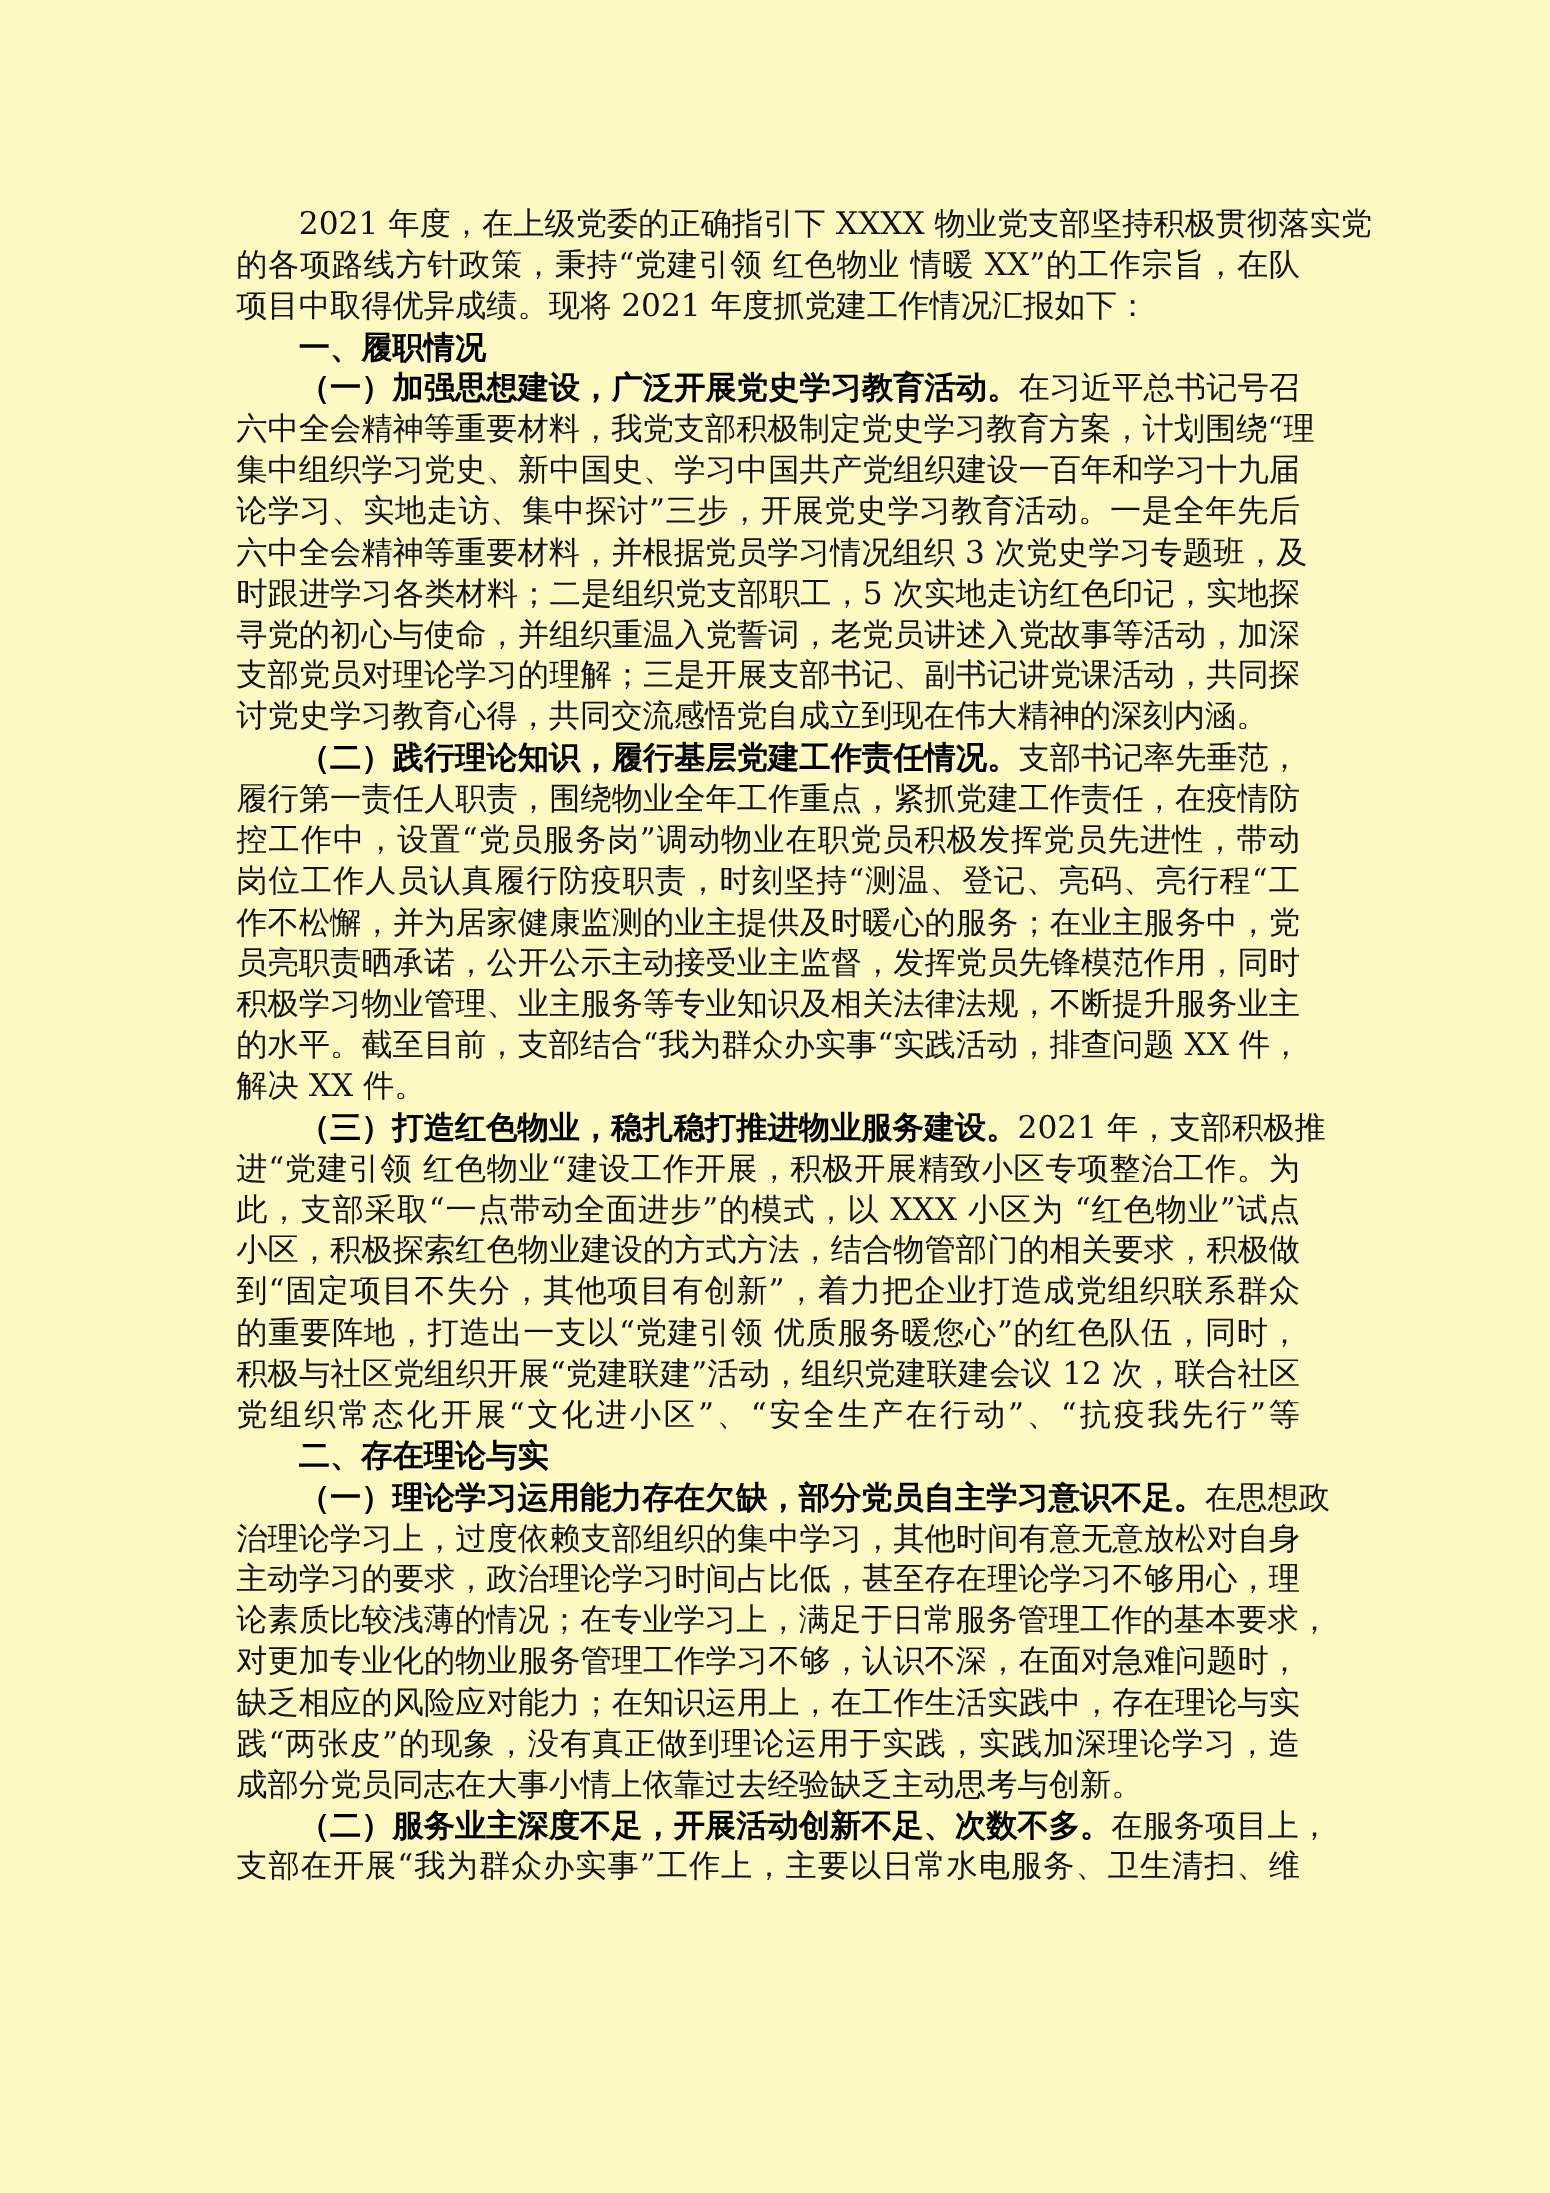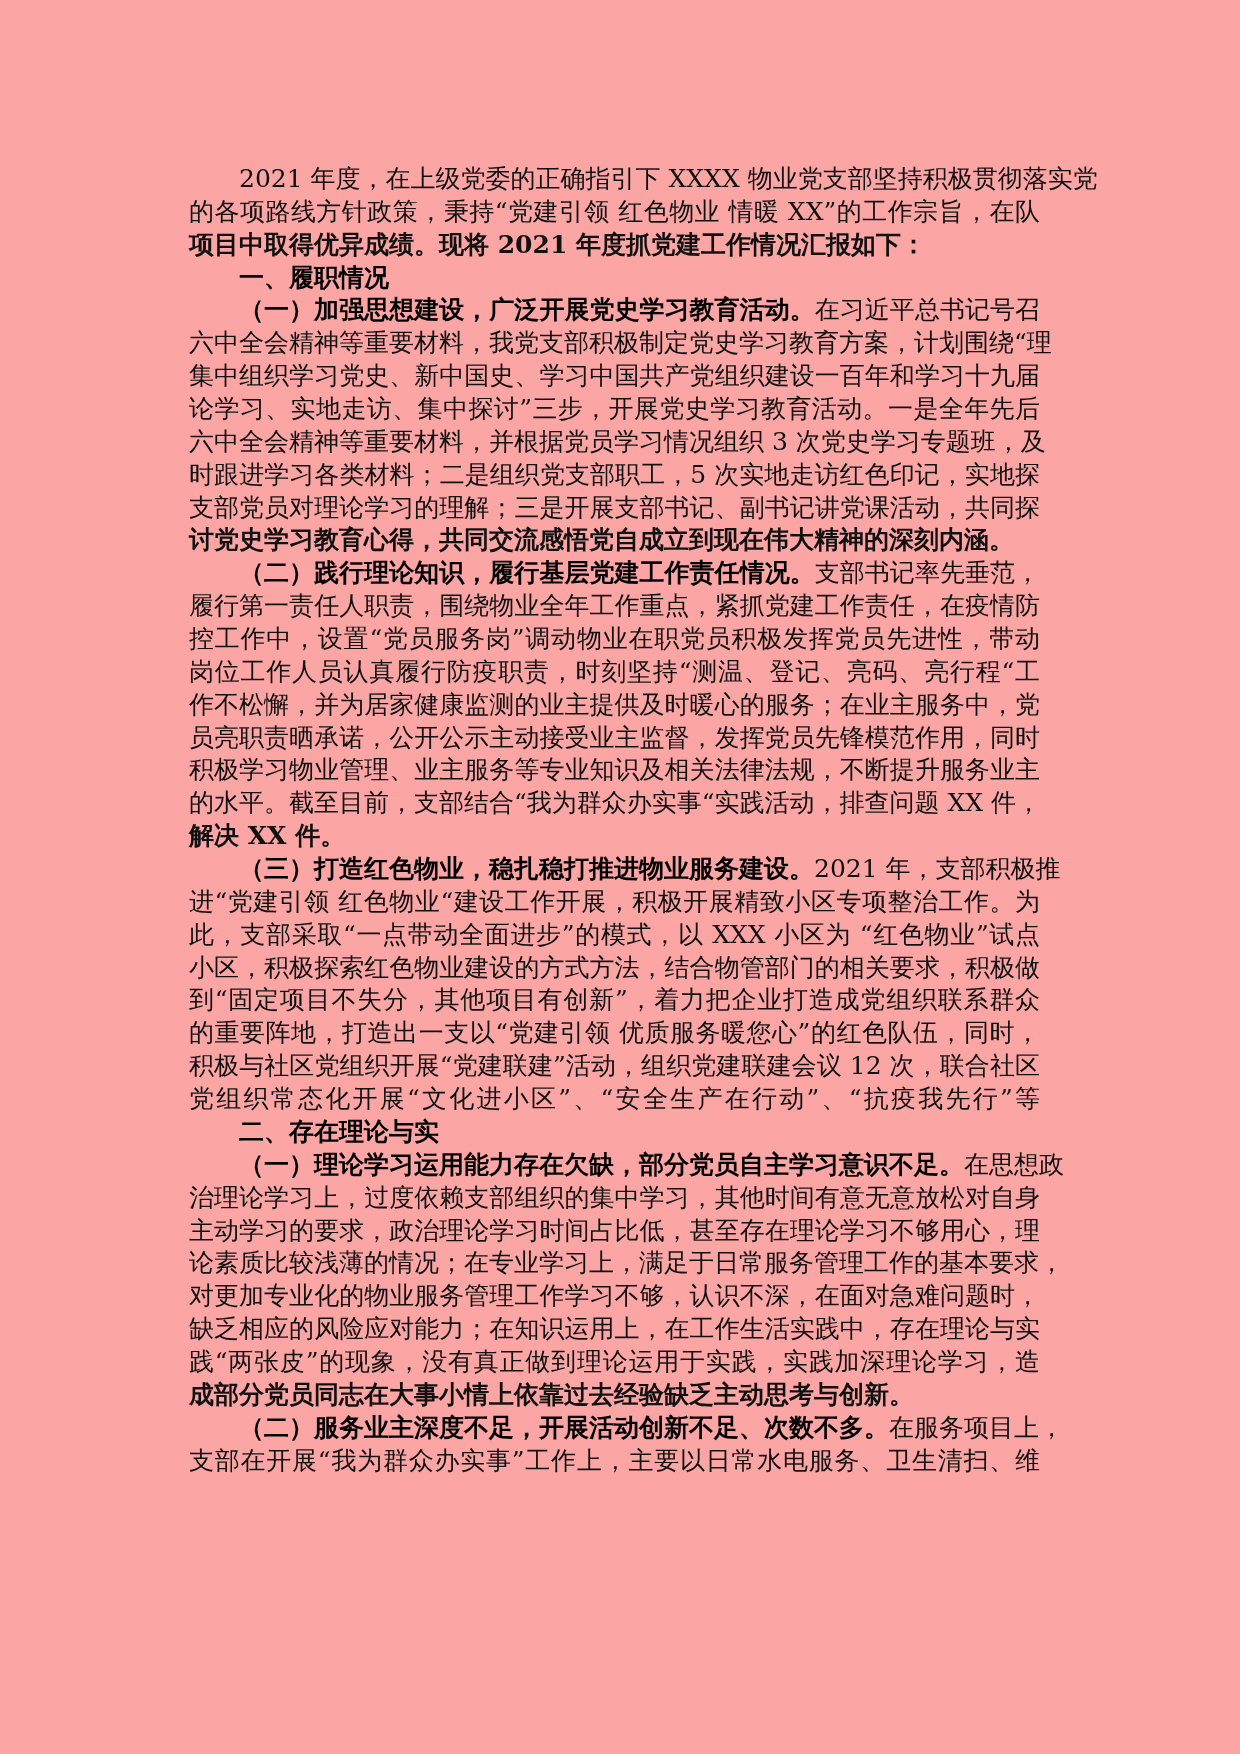--- a/index.html
+++ b/index.html
@@ -1,30 +1,30 @@
 <!DOCTYPE html>
 <html><head>
 <meta charset="utf-8">
 <style>
   html, body { margin: 0; padding: 0; background: #ffffff; }
   body { width: 1240px; height: 1754px; position: relative; overflow: hidden; }
   .page {
-    position: absolute; left: 0; top: 0; width: 1240px; height: 1754px; background: #fca5a5;
+    position: absolute; left: 0; top: 0; width: 1240px; height: 1754px; background: #fef9c3;
   }
   .content {
     position: absolute; left: 189px; top: 163px; width: 851px;
     font-family: "DejaVu Serif", "Liberation Serif", serif;
     font-size: 25px; color: #111111;
   }
   .ln {
     display: block; height: 32.86px; line-height: 32.86px;
     white-space: nowrap; text-align: justify; text-align-last: justify;
     text-justify: inter-character;
   }
-  .ln.last { text-align-last: left; font-weight: bold; }
+  .ln.last { text-align-last: left; }
   .ln.ind { padding-left: 50px; }
   .lead, .hd {
     font-family: "DejaVu Sans", "Liberation Sans", sans-serif;
     font-weight: bold; color: #000000;
   }
   .hd { text-align-last: left; }
 </style>
 </head>
 <body>
 
@@ -41,20 +41,21 @@
 
     <div>
       <div class="ln ind">
         <span class="lead">（一）加强思想建设，广泛开展党史学习教育活动。</span><span>在习近平总书记号召</span>
       </div>
       <div class="ln">六中全会精神等重要材料，我党支部积极制定党史学习教育方案，计划围绕“理</div>
       <div class="ln">集中组织学习党史、新中国史、学习中国共产党组织建设一百年和学习十九届</div>
       <div class="ln">论学习、实地走访、集中探讨”三步，开展党史学习教育活动。一是全年先后</div>
       <div class="ln">六中全会精神等重要材料，并根据党员学习情况组织 3 次党史学习专题班，及</div>
       <div class="ln">时跟进学习各类材料；二是组织党支部职工，5 次实地走访红色印记，实地探</div>
+      <div class="ln">寻党的初心与使命，并组织重温入党誓词，老党员讲述入党故事等活动，加深</div>
       <div class="ln">支部党员对理论学习的理解；三是开展支部书记、副书记讲党课活动，共同探</div>
       <div class="ln last">讨党史学习教育心得，共同交流感悟党自成立到现在伟大精神的深刻内涵。</div>
     </div>
 
     <div>
       <div class="ln ind">
         <span class="lead">（二）践行理论知识，履行基层党建工作责任情况。</span><span>支部书记率先垂范，</span>
       </div>
       <div class="ln">履行第一责任人职责，围绕物业全年工作重点，紧抓党建工作责任，在疫情防</div>
       <div class="ln">控工作中，设置“党员服务岗”调动物业在职党员积极发挥党员先进性，带动</div>

